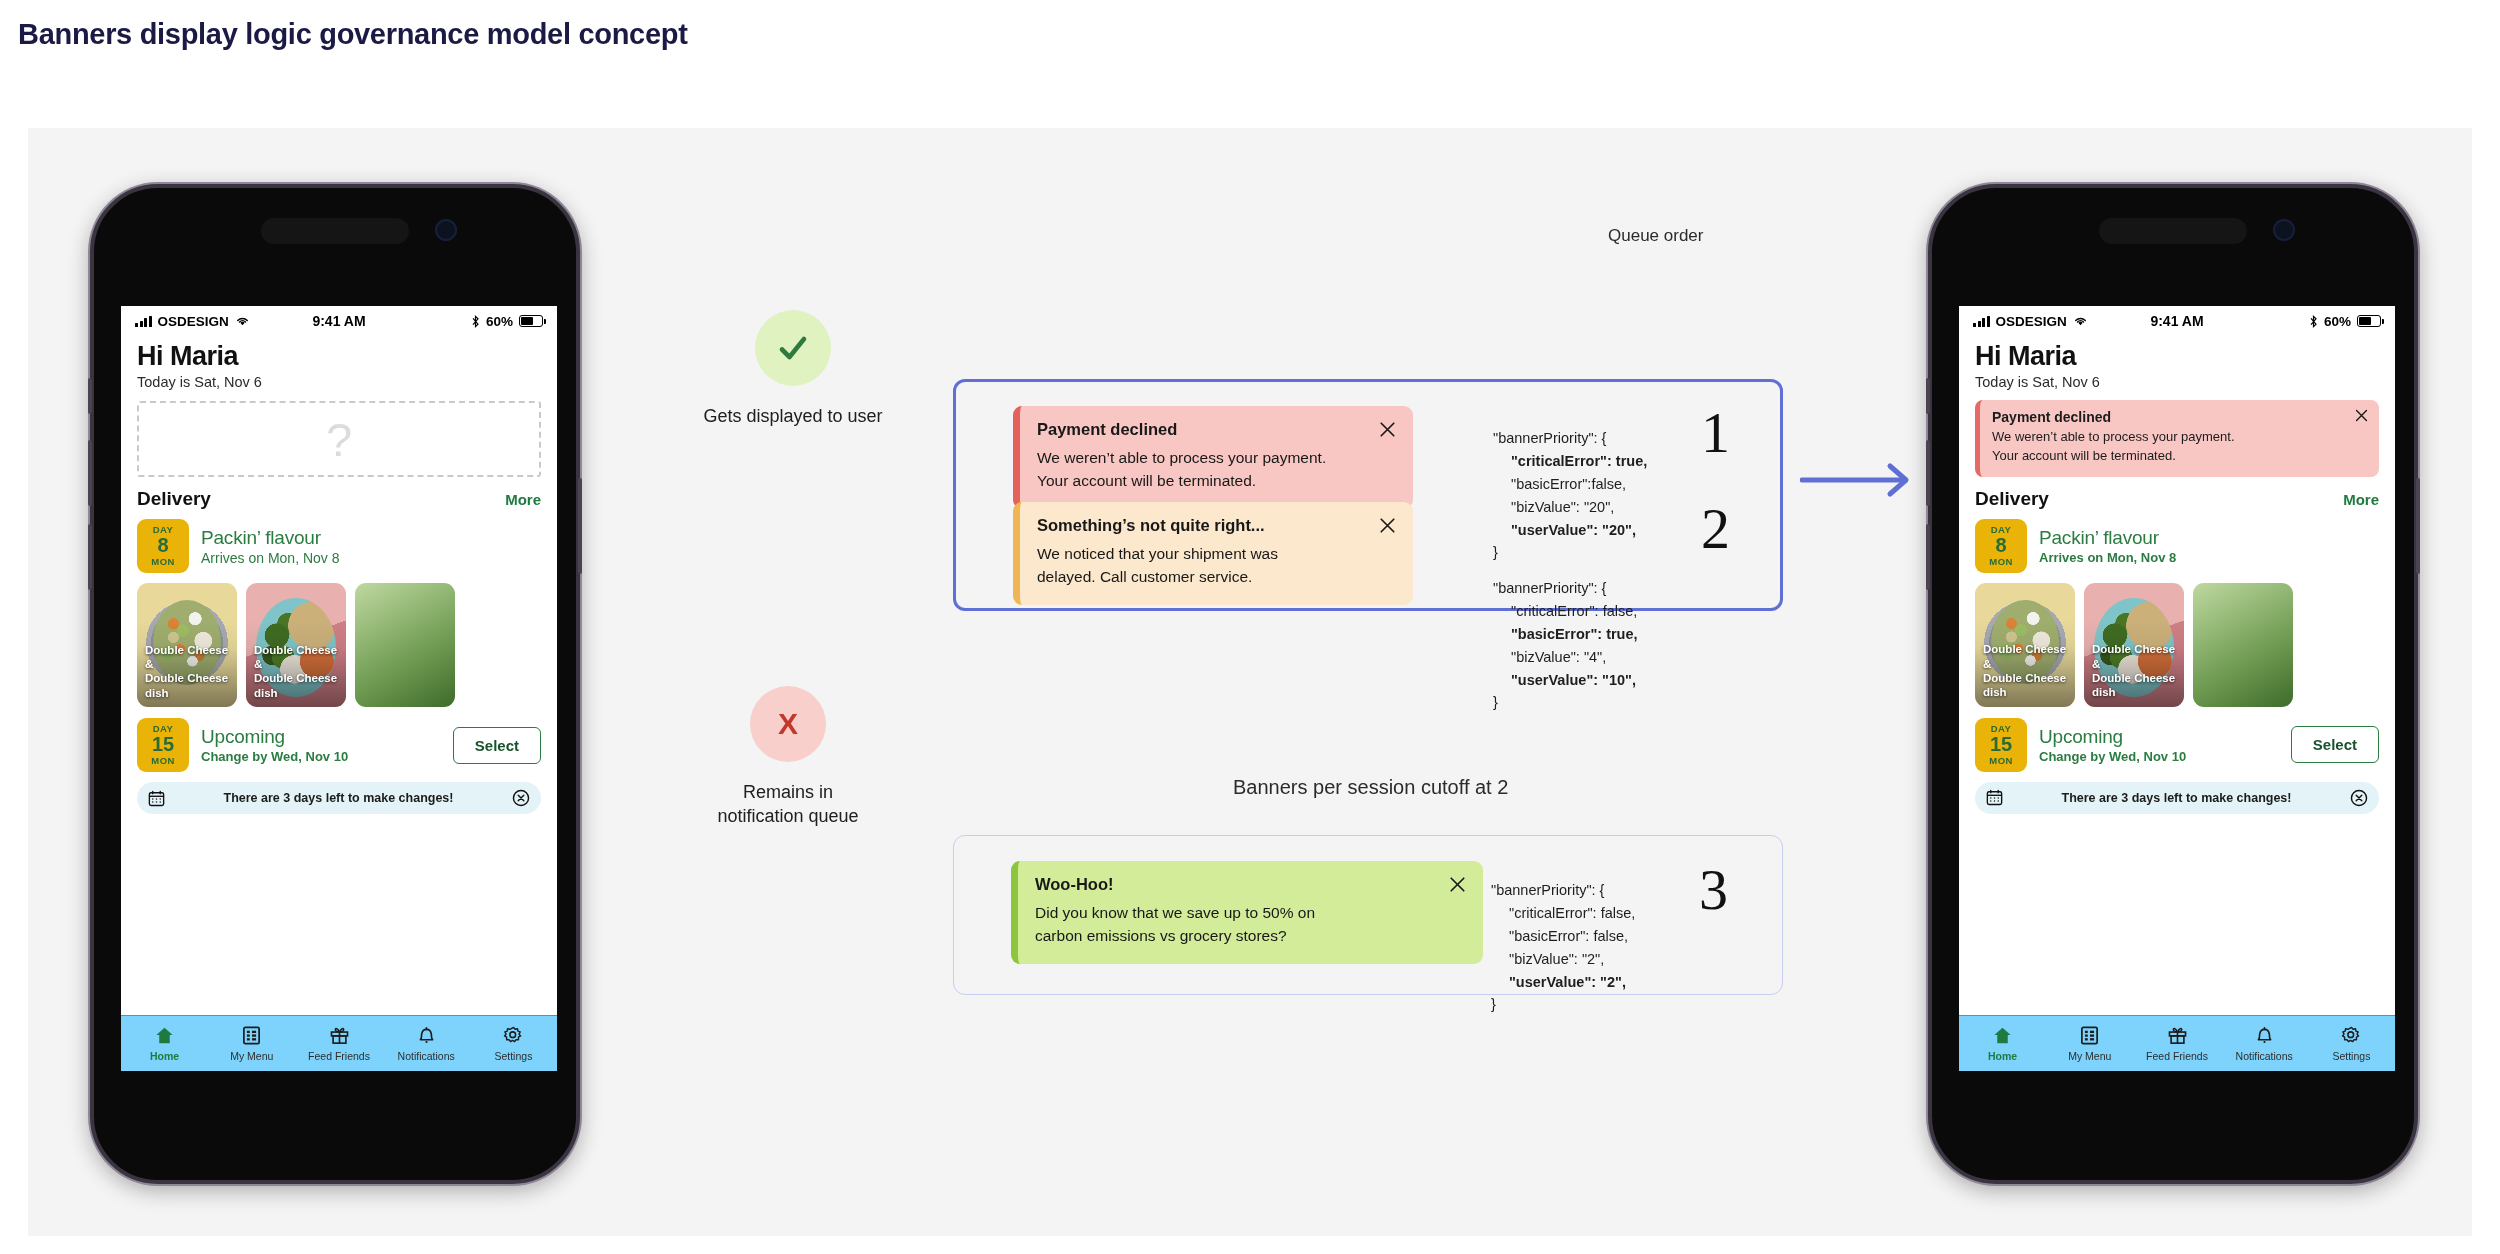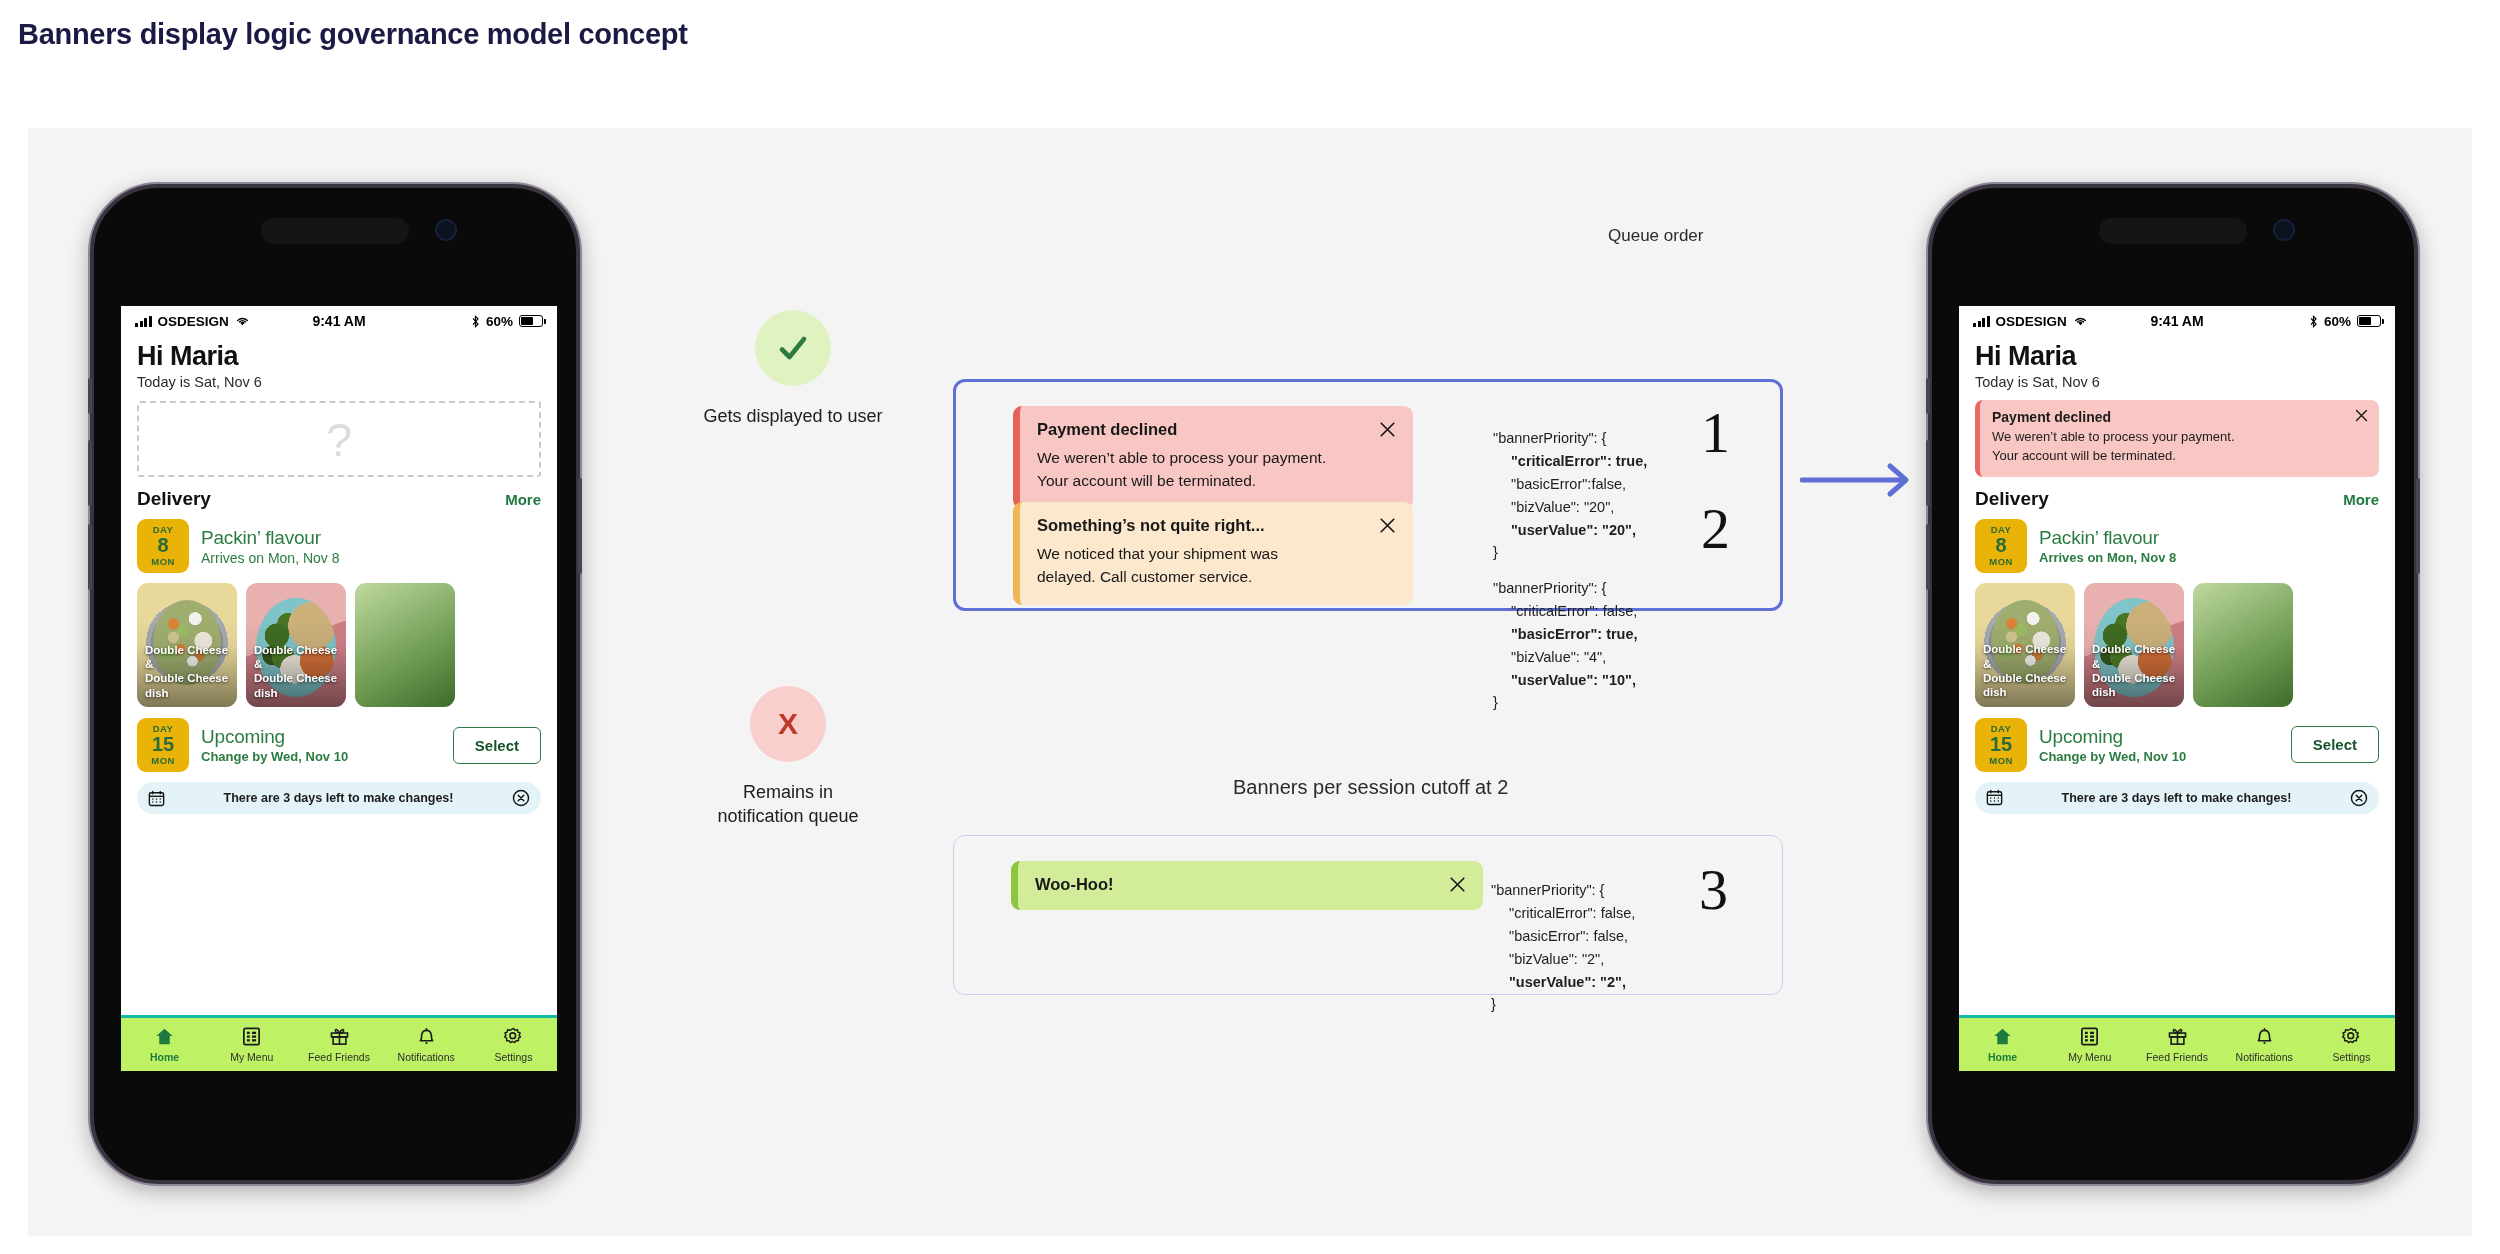--- a/index.html
+++ b/index.html
@@ -172,21 +172,21 @@
   }
 
   .alertbar {
     margin: 10px 16px 0; height: 32px; background: #e4f3f7; border-radius: 17px;
     display: flex; align-items: center; gap: 9px; padding: 0 11px;
   }
   .alertbar .atext { font-size: 12.5px; font-weight: bold; color:#1c1c1c; flex:1; text-align:center; }
 
   .tabbar {
     position: absolute; left:0; right:0; bottom:0; height: 56px;
-    border-top: 3px solid #14b8a6; background:#bef264;
+    border-top: 1px solid #14b8a6; background:#7dd3fc;
     display: flex; align-items: center;
   }
   .tab { flex:1; display:flex; flex-direction:column; align-items:center; gap:4px; }
   .tab .tlabel { font-size: 10.5px; color:#2e2e2e; }
   .tab.active .tlabel { color:#1f7a3f; font-weight:600; }
 
   
   .phone-banner {
     margin: 10px 16px 0; background: #f8c7c3; border-radius: 8px;
     border-left: 5px solid #e56a63; padding: 9px 12px 11px 12px; position: relative;
@@ -478,20 +478,24 @@
 
     <div class="qnum" style="left:745px; top:113px;">2</div>
   </div>
 
   <div class="cutoff-label" style="left:1205px; top:648px;">Banners per session cutoff at 2</div>
 
   <div class="group-box gb-secondary" style="left:925px; top:707px; width:830px; height:160px;">
 
     <div class="banner b-green" style="left:57px; top:25px; width:472px;">
       <div class="b-title">Woo-Hoo!</div>
+      <div class="b-body">
+        <div>Did you know that we save up to 50% on</div>
+        <div>carbon emissions vs grocery stores?</div>
+      </div>
       <svg class="b-close" width="19" height="19" viewBox="0 0 20 20">
         <path d="M3.4 3.4 L16.6 16.6 M16.6 3.4 L3.4 16.6" stroke="#161616" stroke-width="1.7" stroke-linecap="round"></path>
       </svg>
     </div>
 
     <div class="code" style="left:537px; top:20px;">
 <span>"bannerPriority": {</span>
 <span class="ind"></span><span>"criticalError": false,</span>
 <span class="ind"></span><span>"basicError": false,</span>
 <span class="ind"></span><span>"bizValue": "2",</span>

